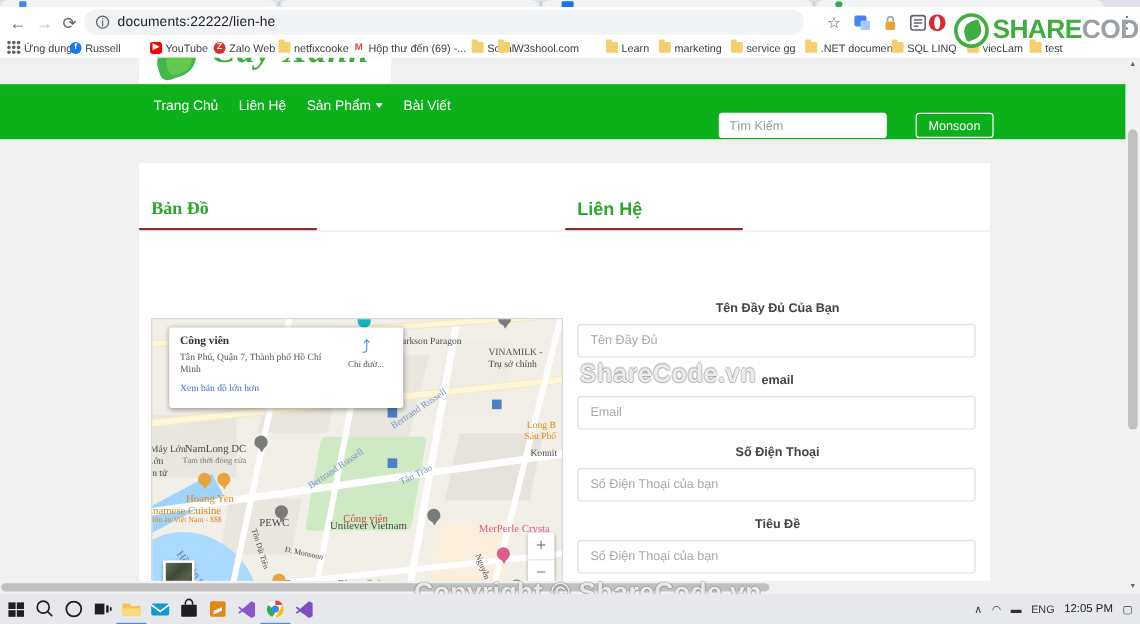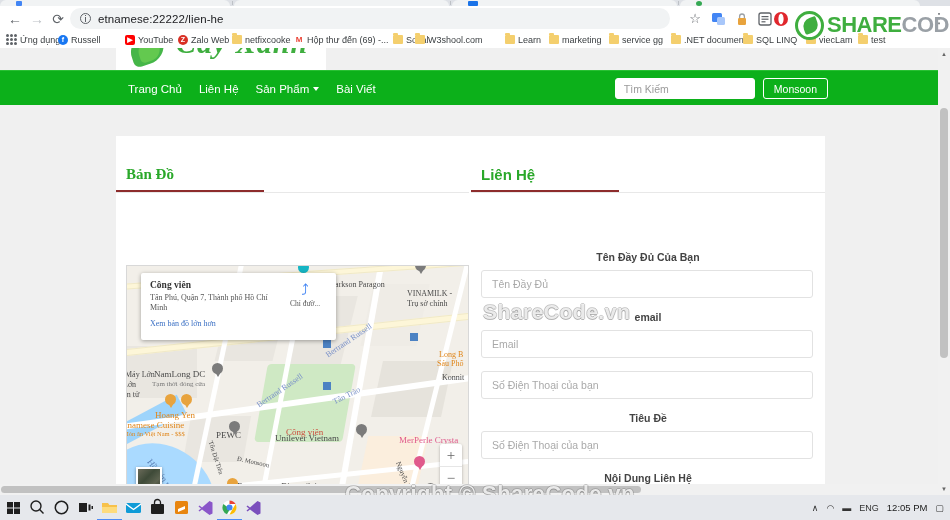--- a/index.html
+++ b/index.html
@@ -86,30 +86,30 @@
     transform:rotate(-18deg);
   }
   .logo-strip .wordmark {
     position:absolute; left:60px; top:-22px;
     font-family:"Liberation Serif", serif;
     font-style:italic; font-weight:bold; font-size:30px; color:#3fae3f;
     letter-spacing:1px; white-space:nowrap;
   }
 
   .navbar {
-    position:absolute; left:0; top:22px; width:938px; height:35px;
+    position:absolute; left:0; top:22px; width:938px; height:46px;
     background:#0cb01a; border-top:1px solid #28c033;
   }
   .nav-links { position:absolute; left:128px; top:0; height:35px; display:flex; align-items:center; gap:17px; }
   .nav-links a {
     font-size:11.5px; color:#ffffff; text-decoration:none; cursor:pointer; white-space:nowrap;
   }
   .caret { display:inline-block; margin-left:4px; border-left:3.5px solid transparent; border-right:3.5px solid transparent; border-top:4px solid #ffffff; vertical-align:middle; }
 
-  .nav-search { position:absolute; right:110px; top:7px; display:flex; gap:8px; }
+  .nav-search { position:absolute; right:110px; top:23px; display:flex; gap:24px; }
   .nav-search input {
     width:140px; height:21px; border:1px solid #ffffff; border-radius:3px;
     background:#ffffff; font-size:10.5px; color:#555; padding:0 8px;
     font-family:"Liberation Sans", sans-serif; outline:none;
   }
   .nav-search input::placeholder { color:#9b9b9b; }
   .nav-search button {
     height:21px; padding:0 10px; background:#0cb01a; color:#fff;
     border:1px solid #ffffff; border-radius:3px; font-size:10.5px; cursor:pointer;
     font-family:"Liberation Sans", sans-serif;
@@ -248,21 +248,21 @@
     <div class="tabico" style="left:696px;background:#34a853;border-radius:50%;"></div>
   </div>
 
   <div class="toolbar">
     <div class="navbtn" id="btn-back">←</div>
     <div class="navbtn" id="btn-fwd">→</div>
     <div class="navbtn" id="btn-reload">⟳</div>
 
     <div class="omnibox">
       <div class="infoico"></div>
-      <div class="url">etnamese:22222/lien-he</div>
+      <div class="url">documents:22222/lien-he</div>
     </div>
 
     <div class="tb-ico" id="star-icon">☆</div>
     <div class="tb-ico" id="ext-translate">
       <svg width="18" height="18" viewBox="0 0 18 18">
           <rect x="2" y="3" width="10" height="9" rx="1.5" fill="#4285f4"></rect>
           <rect x="7" y="7" width="8" height="8" rx="1.5" fill="#a8c7fa"></rect>
         </svg>
     </div>
     <div class="tb-ico" id="ext-lock">
@@ -513,20 +513,21 @@
       <div class="sect-rule"></div>
       <div class="rule-rest"></div>
 
       <form class="form">
         <div class="flabel">Tên Đầy Đủ Của Bạn</div>
         <input class="finput" placeholder="Tên Đầy Đủ" style="">
 
         <div class="flabel">email</div>
         <input class="finput" placeholder="Email" style="">
 
+        <div class="flabel">Số Điện Thoại</div>
         <input class="finput" placeholder="Số Điện Thoại của bạn" style="">
 
         <div class="flabel">Tiêu Đề</div>
         <input class="finput" placeholder="Số Điện Thoại của bạn" style="">
 
         <div class="flabel">Nội Dung Liên Hệ</div>
         
       </form>
     </div>
   </div>

